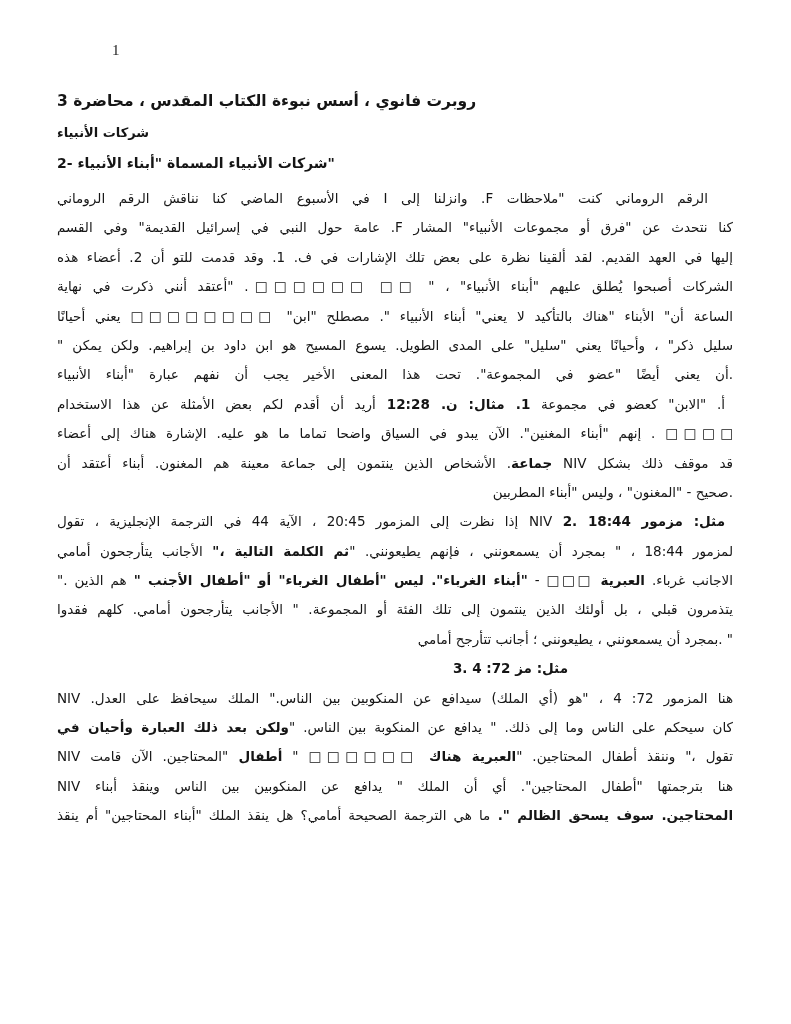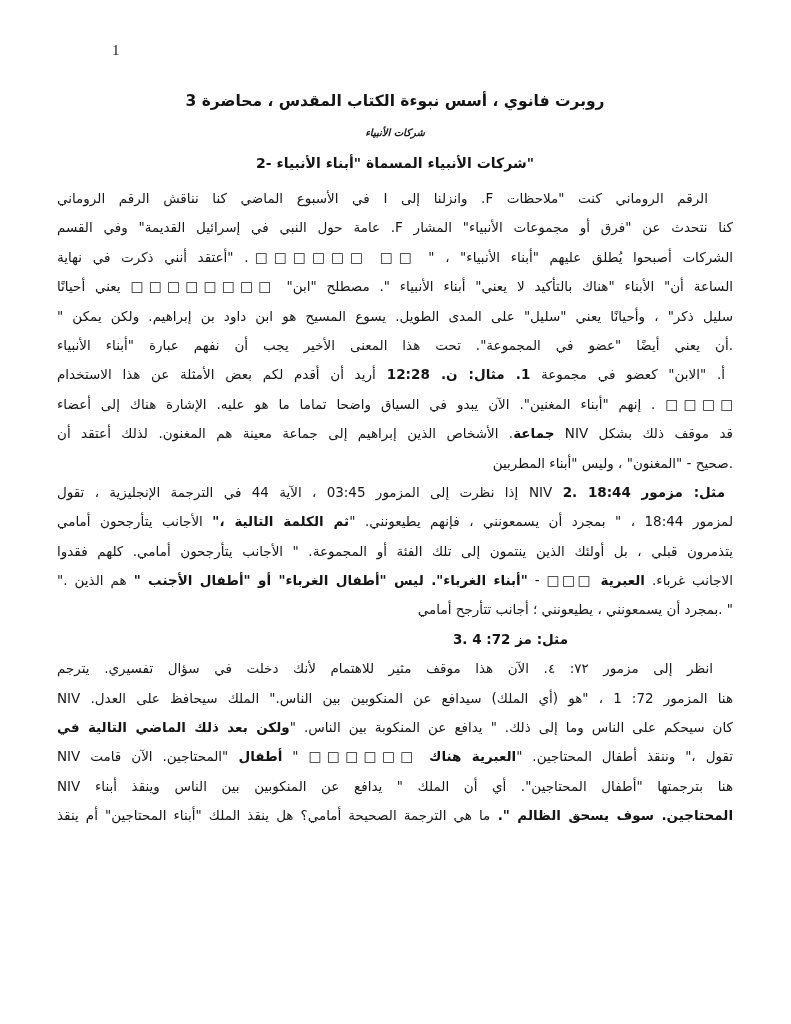--- a/index.html
+++ b/index.html
@@ -12,27 +12,27 @@
     font-family:"DejaVu Sans",sans-serif;
     overflow:hidden;
   }
   .page-number{
     position:absolute;top:42px;left:112px;
     font-family:"Liberation Serif",serif;
     font-size:15px;color:#222;
   }
   .doc-header{
     position:absolute;top:86px;right:58px;left:57px;
-    direction:rtl;text-align:center;
+    direction:rtl;text-align:left;
   }
   .doc-header .h1{
     font-weight:bold;font-size:15.5px;line-height:31px;white-space:nowrap;
   }
   .doc-header .h2{
-    font-weight:bold;font-size:10px;line-height:31px;white-space:nowrap;font-style:italic;
+    font-weight:bold;font-size:13px;line-height:31px;white-space:nowrap;
   }
   .doc-header .h3{
     font-weight:bold;font-size:14px;line-height:31px;white-space:nowrap;
   }
   .doc-body{
     position:absolute;top:184px;right:58px;left:57px;
     direction:rtl;
   }
   .line{
     height:29.4px;line-height:29.4px;
@@ -51,34 +51,34 @@
 
   <div class="doc-header">
     <div class="h1">روبرت فانوي ، أسس نبوءة الكتاب المقدس ، محاضرة 3</div>
     <div class="h2">شركات الأنبياء</div>
     <div class="h3">"شركات الأنبياء المسماة "أبناء الأنبياء -2</div>
   </div>
 
   <div class="doc-body">
       <div class="line justify" style="padding-right: 25px;"><span>الرقم الروماني كنت "ملاحظات F. وانزلنا إلى I في الأسبوع الماضي كنا نناقش الرقم الروماني</span></div>
       <div class="line justify"><span>كنا نتحدث عن "فرق أو مجموعات الأنبياء" المشار F. عامة حول النبي في إسرائيل القديمة" وفي القسم</span></div>
+      <div class="line justify"><span>إليها في العهد القديم. لقد ألقينا نظرة على بعض تلك الإشارات في ف. 1. وقد قدمت للتو أن 2. أعضاء هذه</span></div>
       <div class="line justify"><span>الشركات أصبحوا يُطلق عليهم "أبناء الأنبياء" ، " □□ □□□□□□. "أعتقد أنني ذكرت في نهاية</span></div>
       <div class="line justify"><span>الساعة أن" الأبناء "هناك بالتأكيد لا يعني" أبناء الأنبياء ". مصطلح "ابن" □□□□□□□□ يعني أحيانًا</span></div>
       <div class="line justify"><span>سليل ذكر" ، وأحيانًا يعني "سليل" على المدى الطويل. يسوع المسيح هو ابن داود بن إبراهيم. ولكن يمكن "</span></div>
       <div class="line justify"><span>.أن يعني أيضًا "عضو في المجموعة". تحت هذا المعنى الأخير يجب أن نفهم عبارة "أبناء الأنبياء</span></div>
       <div class="line justify" style="padding-right: 8px;"><span>أ. "الابن" كعضو في مجموعة </span><span class="b">1. مثال: ن. 12:28 </span><span>أريد أن أقدم لكم بعض الأمثلة عن هذا الاستخدام</span></div>
       <div class="line justify"><span>□□□□ . إنهم "أبناء المغنين". الآن يبدو في السياق واضحا تماما ما هو عليه. الإشارة هناك إلى أعضاء</span></div>
-      <div class="line justify"><span>قد موقف ذلك بشكل NIV </span><span class="b">جماعة</span><span>. الأشخاص الذين إبراهيم إلى جماعة معينة هم المغنون. لذلك أعتقد أن</span></div>
+      <div class="line justify"><span>قد موقف ذلك بشكل NIV </span><span class="b">جماعة</span><span>. الأشخاص الذين ينتمون إلى جماعة معينة هم المغنون. أبناء أعتقد أن</span></div>
       <div class="line right"><span>.صحيح - "المغنون" ، وليس "أبناء المطربين</span></div>
-      <div class="line justify" style="padding-right: 8px;"><span class="b">مثل: مزمور </span><span>NIV </span><span class="b">2. 18:44 </span><span>إذا نظرت إلى المزمور 03:45 ، الآية 44 في الترجمة الإنجليزية ، تقول</span></div>
+      <div class="line justify" style="padding-right: 8px;"><span class="b">مثل: مزمور </span><span>NIV </span><span class="b">2. 18:44 </span><span>إذا نظرت إلى المزمور 20:45 ، الآية 44 في الترجمة الإنجليزية ، تقول</span></div>
       <div class="line justify"><span>لمزمور 18:44 ، " بمجرد أن يسمعونني ، فإنهم يطيعونني. "</span><span class="b">ثم الكلمة التالية ،"</span><span> الأجانب يتأرجحون أمامي</span></div>
+      <div class="line justify"><span>الاجانب غرباء. </span><span class="b">العبرية </span><span>□□□ - </span><span class="b">"أبناء الغرباء". ليس "أطفال الغرباء" أو "أطفال الأجنب "</span><span> هم الذين ."</span></div>
       <div class="line justify"><span>يتذمرون قبلي ، بل أولئك الذين ينتمون إلى تلك الفئة أو المجموعة. " الأجانب يتأرجحون أمامي. كلهم فقدوا</span></div>
-      <div class="line justify"><span>الاجانب غرباء. </span><span class="b">العبرية </span><span>□□□ - </span><span class="b">"أبناء الغرباء". ليس "أطفال الغرباء" أو "أطفال الأجنب "</span><span> هم الذين ."</span></div>
       <div class="line right"><span>" .بمجرد أن يسمعونني ، يطيعونني ؛ أجانب تتأرجح أمامي</span></div>
       <div class="line right" style="padding-right: 165px;"><span class="b">مثل: مز 72: 4 .3</span></div>
-      <div class="line justify" style="padding-right: 20px;"><span>انظر إلى مزمور ٧٢: ٤. الآن هذا موقف مثير للاهتمام لأنك دخلت في سؤال تفسيري. يترجم</span></div>
-      <div class="line justify"><span>هنا المزمور 72: 1 ، "هو (أي الملك) سيدافع عن المنكوبين بين الناس." الملك سيحافظ على العدل. NIV</span></div>
-      <div class="line justify"><span>كان سيحكم على الناس وما إلى ذلك. " يدافع عن المنكوبة بين الناس. "</span><span class="b">ولكن بعد ذلك الماضي التالية في</span></div>
+      <div class="line justify"><span>هنا المزمور 72: 4 ، "هو (أي الملك) سيدافع عن المنكوبين بين الناس." الملك سيحافظ على العدل. NIV</span></div>
+      <div class="line justify"><span>كان سيحكم على الناس وما إلى ذلك. " يدافع عن المنكوبة بين الناس. "</span><span class="b">ولكن بعد ذلك العبارة وأحيان في</span></div>
       <div class="line justify"><span>تقول ،" وننقذ أطفال المحتاجين. "</span><span class="b">العبرية هناك </span><span>□□□□□□ " </span><span class="b">أطفال </span><span>"المحتاجين. الآن قامت NIV</span></div>
       <div class="line justify"><span>هنا بترجمتها "أطفال المحتاجين". أي أن الملك " يدافع عن المنكوبين بين الناس وينقذ أبناء NIV</span></div>
       <div class="line justify"><span class="b">المحتاجين. سوف يسحق الظالم ". </span><span>ما هي الترجمة الصحيحة أمامي؟ هل ينقذ الملك "أبناء المحتاجين" أم ينقذ</span></div>
     </div>
 </div>
 
 </body></html>

